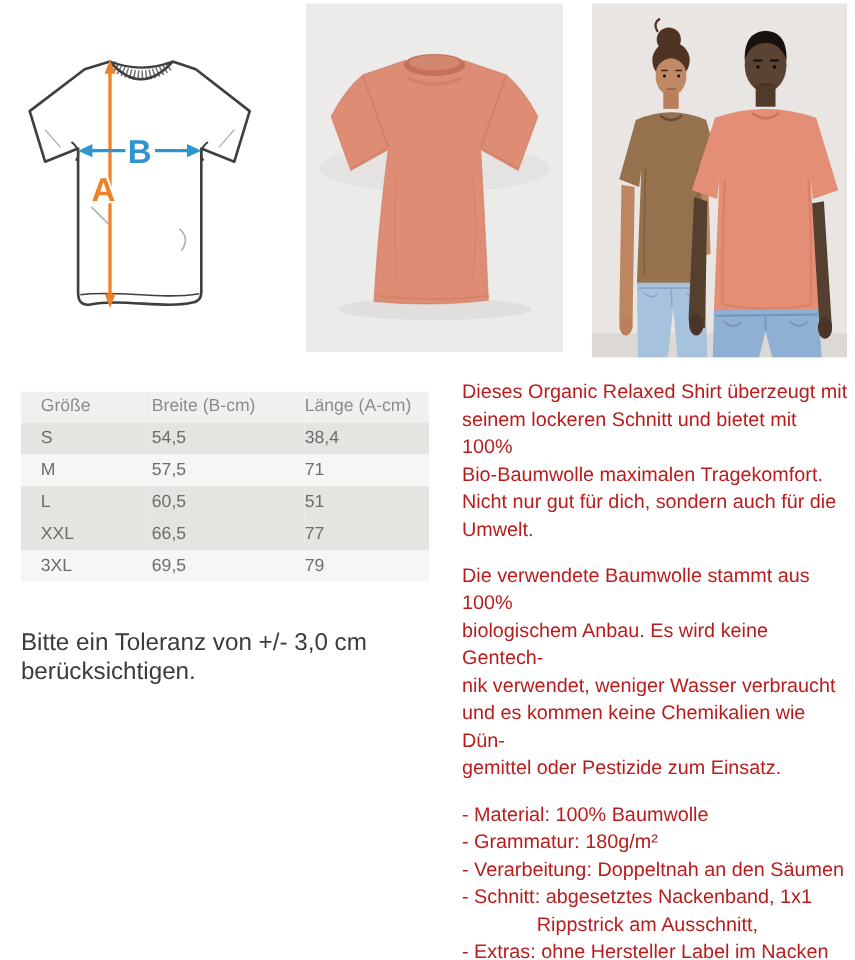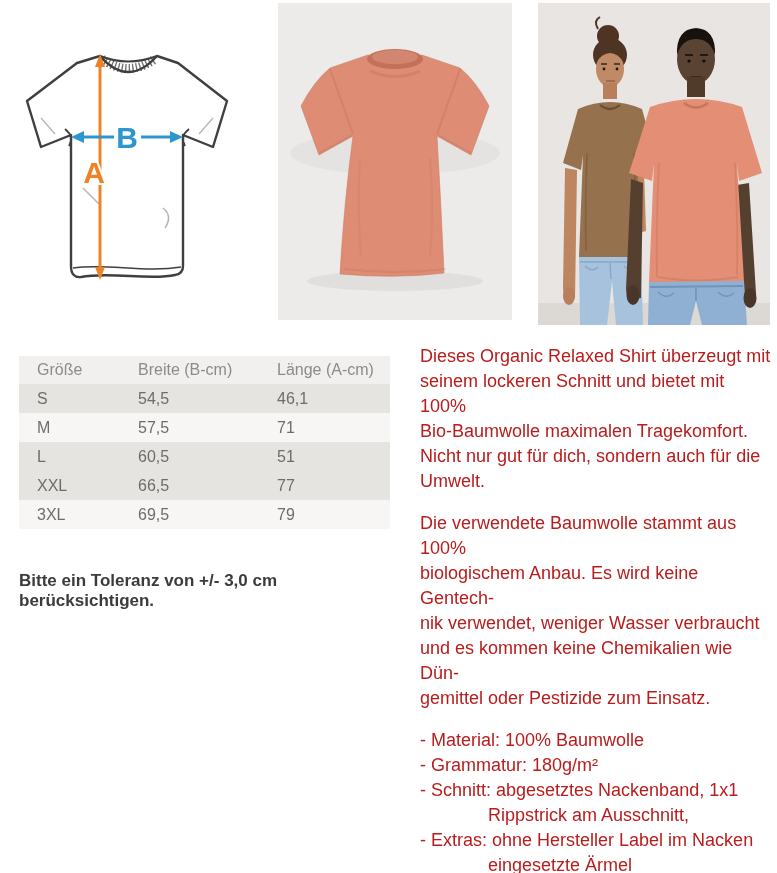--- a/index.html
+++ b/index.html
@@ -25,21 +25,21 @@
   .size-table td{
     height:29px;color:#6d6d6d;font-size:16px;padding:0;
   }
   .size-table .c1{padding-left:18px;}
   .size-table tr.row-odd td{background:#e5e4e1;}
   .size-table tr.row-even td{background:#f7f6f4;}
 
   
   .tolerance-note{
     left:19px;top:571px;width:395px;
-    font-size:17px;color:#3b3b3b;font-weight:bold;
+    font-size:22px;color:#3b3b3b;
   }
   .description{
     left:420px;top:344px;width:354px;
     font-size:18px;line-height:25px;color:#b91c1c;
   }
   .description p{white-space:pre-line;margin:0 0 17px 0;}
   .detail-line{white-space:pre-line;}
   .detail-line.indent{padding-left:68px;}
 
   .arrow-label{
@@ -194,21 +194,21 @@
     <tr>
       <th class="c1">Größe</th>
       <th>Breite (B-cm)</th>
       <th>Länge (A-cm)</th>
     </tr>
   </thead>
   <tbody>
     <tr class="row-odd">
       <td class="c1">S</td>
       <td>54,5</td>
-      <td>46,1</td>
+      <td>38,4</td>
     </tr>
     <tr class="row-even">
       <td class="c1">M</td>
       <td>57,5</td>
       <td>71</td>
     </tr>
     <tr class="row-odd">
       <td class="c1">L</td>
       <td>60,5</td>
       <td>51</td>
@@ -235,18 +235,19 @@
 Nicht nur gut für dich, sondern auch für die
 Umwelt.</p>
   <p>Die verwendete Baumwolle stammt aus 100%
 biologischem Anbau. Es wird keine Gentech-
 nik verwendet, weniger Wasser verbraucht
 und es kommen keine Chemikalien wie Dün-
 gemittel oder Pestizide zum Einsatz.</p>
   <div>
     <div class="detail-line">- Material: 100% Baumwolle</div>
     <div class="detail-line">- Grammatur: 180g/m²</div>
+    <div class="detail-line">- Verarbeitung: Doppeltnah an den Säumen</div>
     <div class="detail-line">- Schnitt: abgesetztes Nackenband, 1x1</div>
     <div class="detail-line indent">Rippstrick am Ausschnitt,</div>
     <div class="detail-line">- Extras: ohne Hersteller Label im Nacken</div>
     <div class="detail-line indent">eingesetzte Ärmel</div>
   </div>
 </div>
 
 </body></html>

